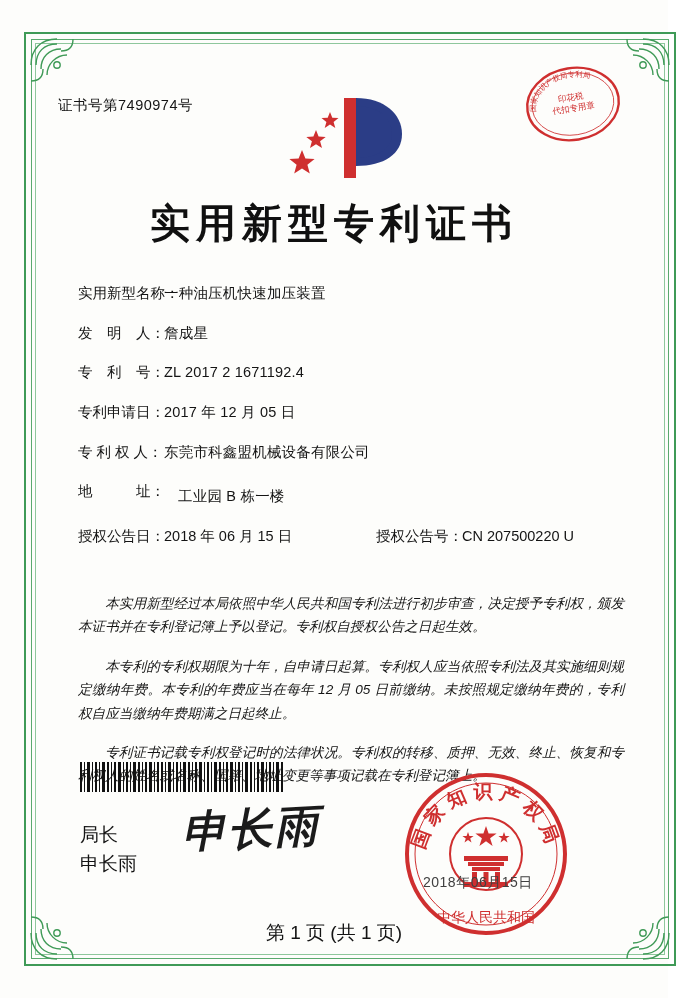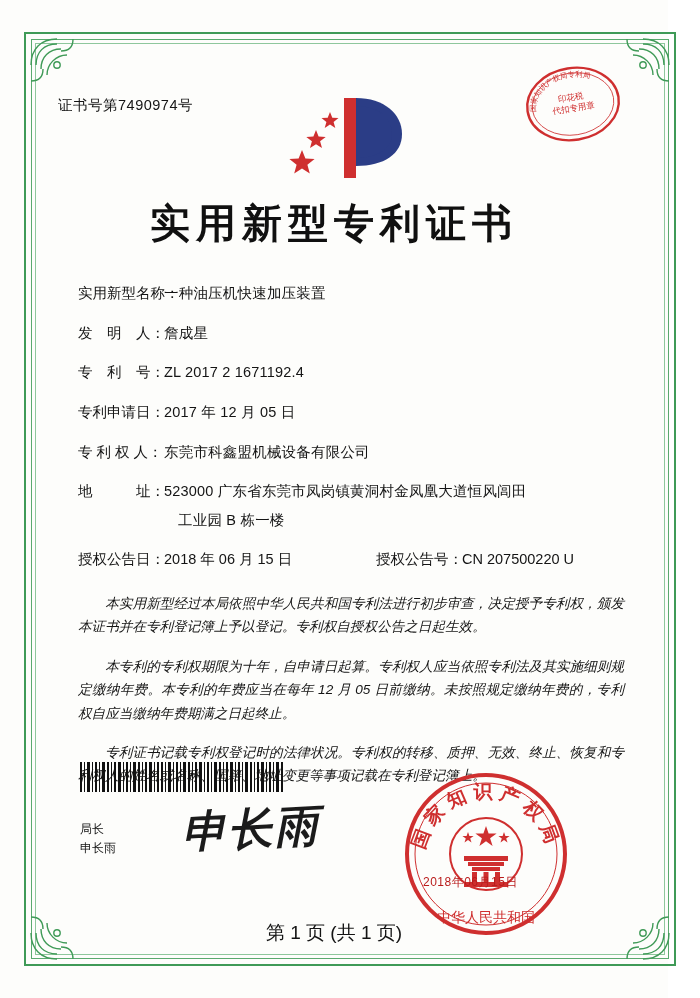--- a/index.html
+++ b/index.html
@@ -171,21 +171,21 @@
     top: 762px;
     width: 205px;
     height: 30px;
   }
 
   
   .sig-label {
     position: absolute;
     left: 80px;
     top: 820px;
-    font-size: 12px;
+    font-size: 19px;
     line-height: 1.55;
     color: #141414;
   }
   .sig-script {
     position: absolute;
     left: 182px;
     top: 800px;
     font-family: "DejaVu Serif", "Liberation Serif", serif;
     font-size: 44px;
     font-weight: bold;
@@ -200,22 +200,22 @@
     position: absolute;
     left: 402px;
     top: 770px;
     width: 168px;
     height: 168px;
   }
   .seal-date {
     position: absolute;
     left: 423px;
     top: 874px;
-    font-size: 12px;
-    color: #b91c1c;
+    font-size: 14px;
+    color: #404040;
     letter-spacing: 0.5px;
   }
 
   
   .footer {
     position: absolute;
     left: 0; right: 0;
     top: 920px;
     text-align: center;
     font-size: 19px;
@@ -343,21 +343,20 @@
     </div>
 
     <div class="row">
       <div class="label">专 利 权 人：</div>
       <div class="value">东莞市科鑫盟机械设备有限公司</div>
     </div>
 
     <div class="row">
       <div class="label">地　　　址：</div>
       <div class="value">
-        <span>523000  广东省东莞市凤岗镇黄洞村金凤凰大道恒风闾田</span>
         <span class="line2">工业园 B 栋一楼</span>
       </div>
     </div>
 
     <div class="pub-row">
       <div class="left">
         <div class="label">授权公告日：</div>
         <div class="value">2018 年 06 月 15 日</div>
       </div>
       <div class="right">

